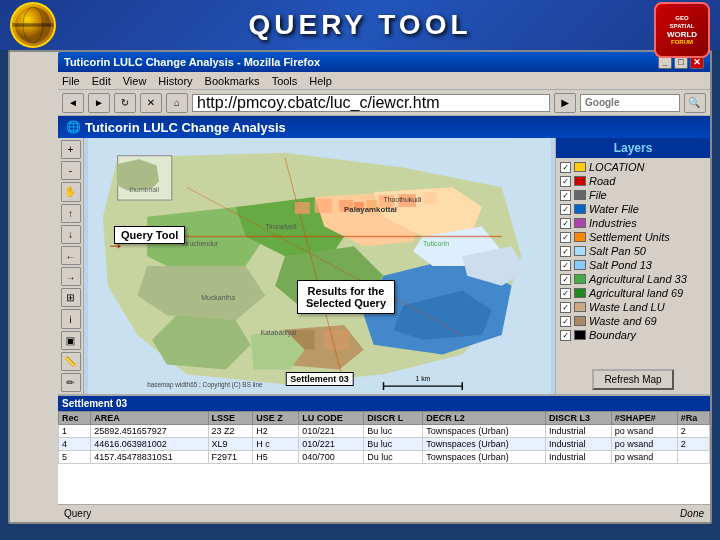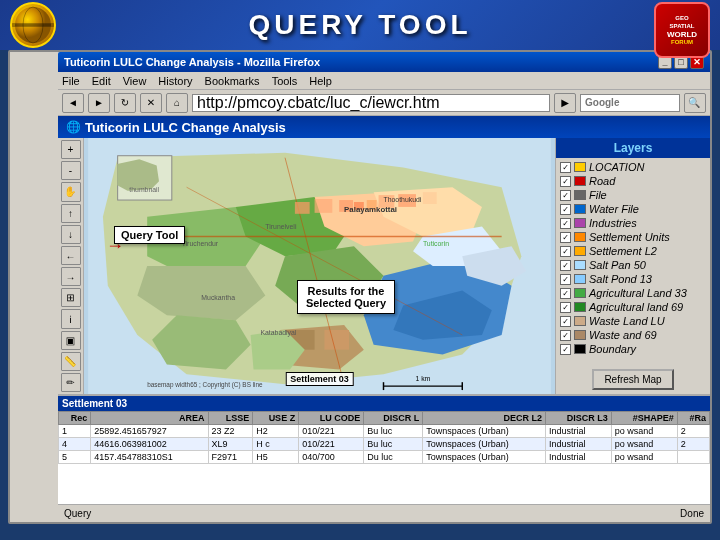--- a/index.html
+++ b/index.html
@@ -378,21 +378,21 @@
     }
     table.data-table {
       width: 100%;
       border-collapse: collapse;
       font-size: 9px;
     }
     table.data-table th {
       background: #aaa;
       border: 1px solid #888;
       padding: 1px 3px;
-      text-align: right;
+      text-align: left;
       white-space: nowrap;
       font-size: 9px;
     }
     table.data-table td {
       border: 1px solid #ccc;
       padding: 1px 3px;
       white-space: nowrap;
       font-size: 9px;
     }
     table.data-table tr:nth-child(even) td {
@@ -612,25 +612,20 @@
   </div>
             <div class="layer-item">
     <div class="layer-checkbox checked"></div>
     <div class="layer-color" style="background:#aa44aa;"></div>
     <span class="layer-text">Industries</span>
   </div>
             <div class="layer-item">
     <div class="layer-checkbox checked"></div>
     <div class="layer-color" style="background:#ff8800;"></div>
     <span class="layer-text">Settlement Units</span>
-  </div>
-            <div class="layer-item">
-    <div class="layer-checkbox checked"></div>
-    <div class="layer-color" style="background:#ffaa00;"></div>
-    <span class="layer-text">Settlement L2</span>
   </div>
             <div class="layer-item">
     <div class="layer-checkbox checked"></div>
     <div class="layer-color" style="background:#aaddff;"></div>
     <span class="layer-text">Salt Pan 50</span>
   </div>
             <div class="layer-item">
     <div class="layer-checkbox checked"></div>
     <div class="layer-color" style="background:#88ccff;"></div>
     <span class="layer-text">Salt Pond 13</span>
@@ -725,15 +720,15 @@
               </tr>
             </tbody>
         </table>
       </div>
     </div>
 
   </div>
 
   <div class="status-bar">
     <span class="status-text">Query</span>
-    <span class="status-text" style="margin-left:auto;">Done</span>
+    <span class="status-text" style="margin-left:auto;font-style:italic;">Done</span>
   </div>
 </div>
 
 </body></html>

